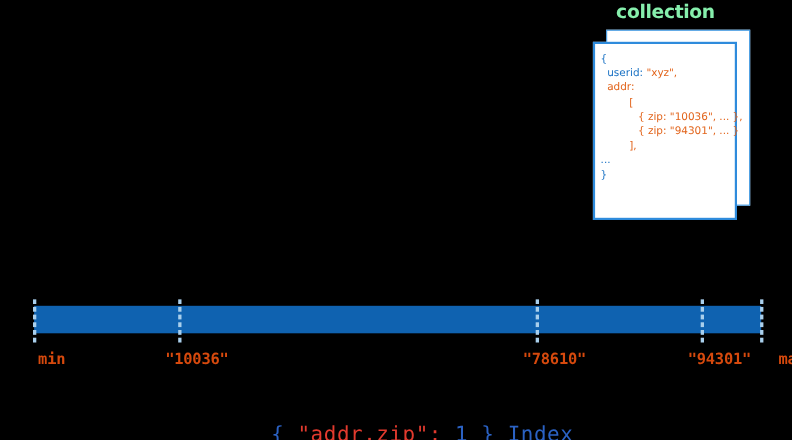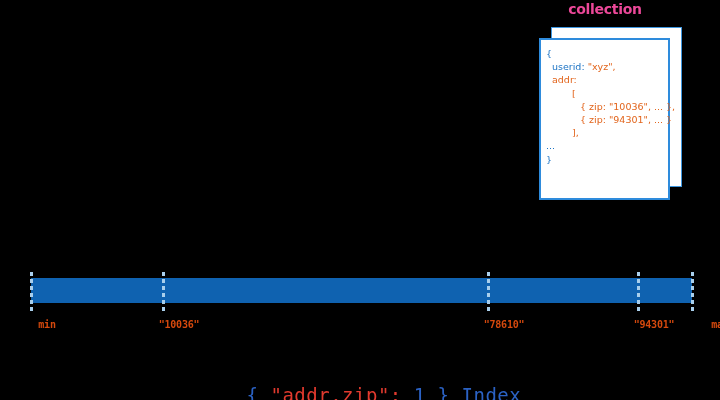--- a/index.html
+++ b/index.html
@@ -23,23 +23,23 @@
     top: 0px;
     width: 190px;
     height: 210px;
   }
   #collection-title {
     position: absolute;
     left: 0px;
     top: 1px;
     width: 150px;
     text-align: center;
-    color: #ec4899;
+    color: #86efac;
     font-family: "DejaVu Sans", sans-serif;
-    font-size: 14px;
+    font-size: 17px;
     font-weight: bold;
     letter-spacing: -0.3px;
   }
   .doc-card {
     position: absolute;
     background: #FFFFFF;
     border: 1px solid #3E97E0;
     box-sizing: border-box;
   }
   #doc-card-back {
@@ -93,21 +93,21 @@
        to bottom, #A9CFEC 0, #A9CFEC 4px,
        rgba(0,0,0,0) 4px, rgba(0,0,0,0) 7px);
     background-size: 3px 7px;
     background-repeat: repeat-y;
   }
   .axis-label {
     position: absolute;
     top: 319px;
     color: #D6490D;
     font-family: "DejaVu Sans Mono", monospace;
-    font-size: 10px;
+    font-size: 14px;
     font-weight: bold;
     white-space: nowrap;
     transform: translateX(-50%);
     letter-spacing: -0.2px;
     padding-left: 32px;
   }
   #caption {
     position: absolute;
     left: 0;
     top: 362px;

